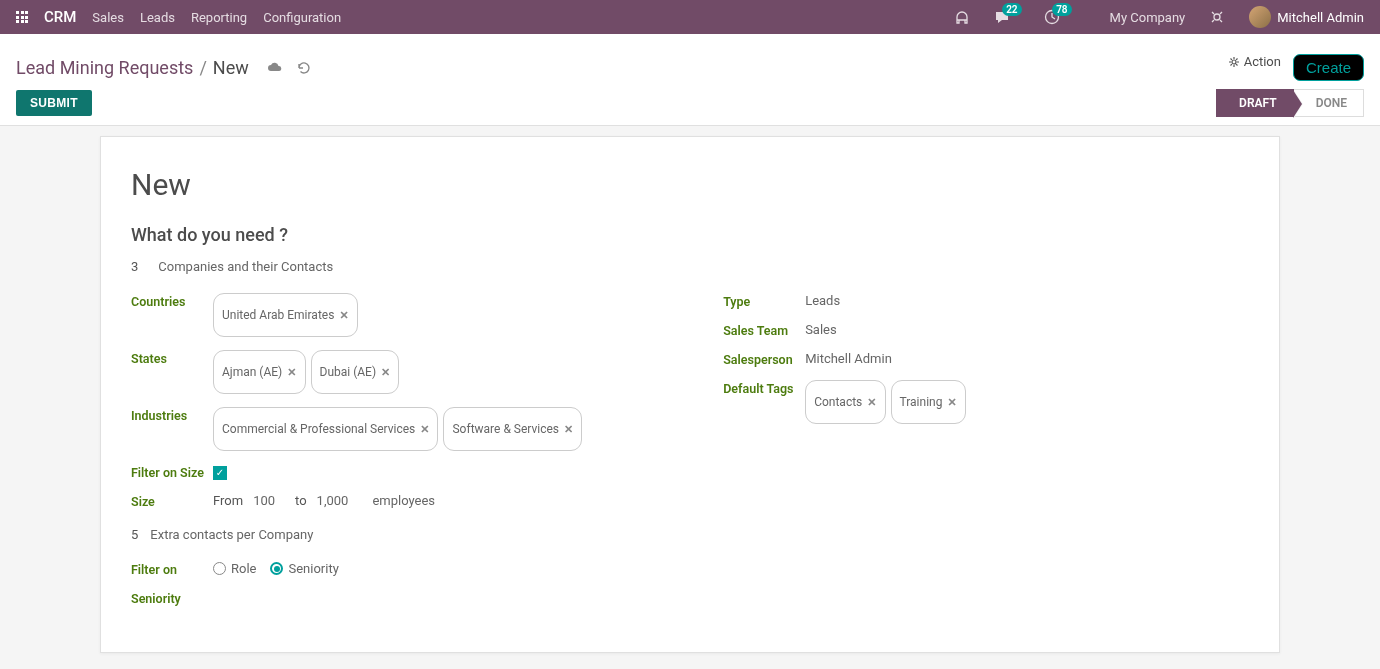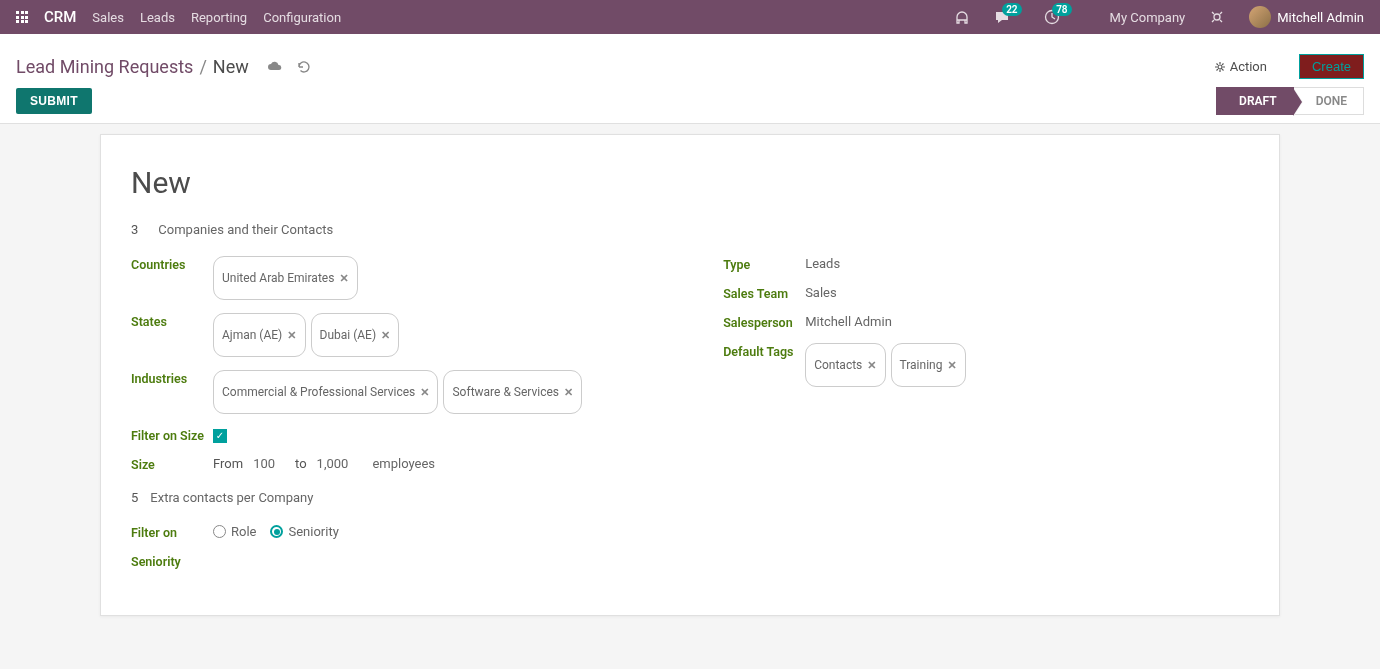--- a/index.html
+++ b/index.html
@@ -20,23 +20,23 @@
   
   
   .control-panel { background: #fff; border-bottom: 1px solid #e0e0e0; }
   .cp-top { display: flex; justify-content: space-between; align-items: center; padding: 20px 16px 6px; }
   .breadcrumb { display: flex; align-items: center; gap: 8px; font-size: 18px; font-weight: 400; }
   .bc-link { color: #714B67; cursor: pointer; }
   .bc-sep { color: #888; margin: 0 -2px; }
   .bc-active { color: #4c4c4c; }
   .bc-icons { display: flex; gap: 14px; margin-left: 10px; }
   .bc-icon { color: #888; cursor: pointer; font-size: 14px; }
-  .cp-actions { display: flex; align-items: center; gap: 32px; }
+  .cp-actions { display: flex; align-items: flex-start; gap: 12px; }
   .action-btn { color: #4c4c4c; cursor: pointer; font-size: 13px; display: flex; align-items: center; gap: 4px; }
-  .create-btn { border: 1px solid #00a09d; color: #00a09d; background: #7f1d1d; padding: 4px 12px; border-radius: 0; cursor: pointer; font-size: 13px; }
+  .create-btn { border: 1px solid #00a09d; color: #00a09d; background: #000000; padding: 4px 12px; border-radius: 7px; cursor: pointer; font-size: 15px; }
   
   
   .cp-bottom { display: flex; justify-content: space-between; align-items: center; padding: 2px 16px 8px; }
   .submit-btn { background: #0f766e; color: #fff; border: none; padding: 6px 14px; font-weight: 600; text-transform: uppercase; font-size: 12px; cursor: pointer; border-radius: 2px; letter-spacing: 0.3px; }
   .statusbar { display: flex; }
   .status { padding: 6px 16px 6px 22px; font-size: 12px; font-weight: 600; position: relative; text-transform: uppercase; border: 1px solid #ddd; border-left: none; }
   .status:first-child { border-left: 1px solid #714B67; }
   .status.active { background: #714B67; color: #fff; border-color: #714B67; }
   .status:not(.active) { color: #888; background: #fff; }
   .status.active::after { content: ""; position: absolute; right: -9px; top: 0; width: 0; height: 0; border-top: 14.5px solid transparent; border-bottom: 14.5px solid transparent; border-left: 9px solid #714B67; z-index: 2; }
@@ -169,20 +169,21 @@
     <div class="statusbar">
       <div class="status active">Draft</div>
       <div class="status">Done</div>
     </div>
   </div>
 </div>
 
 <div class="sheet-wrapper">
   <div class="sheet">
     <h1>New</h1>
+    <h2>What do you need ?</h2>
 
     <div class="row-inline">
       <span class="num">3</span>
       <span>Companies and their Contacts</span>
     </div>
 
     <div class="form-columns">
 
       <div class="form-col form-col-left">
         <div class="field-row">

